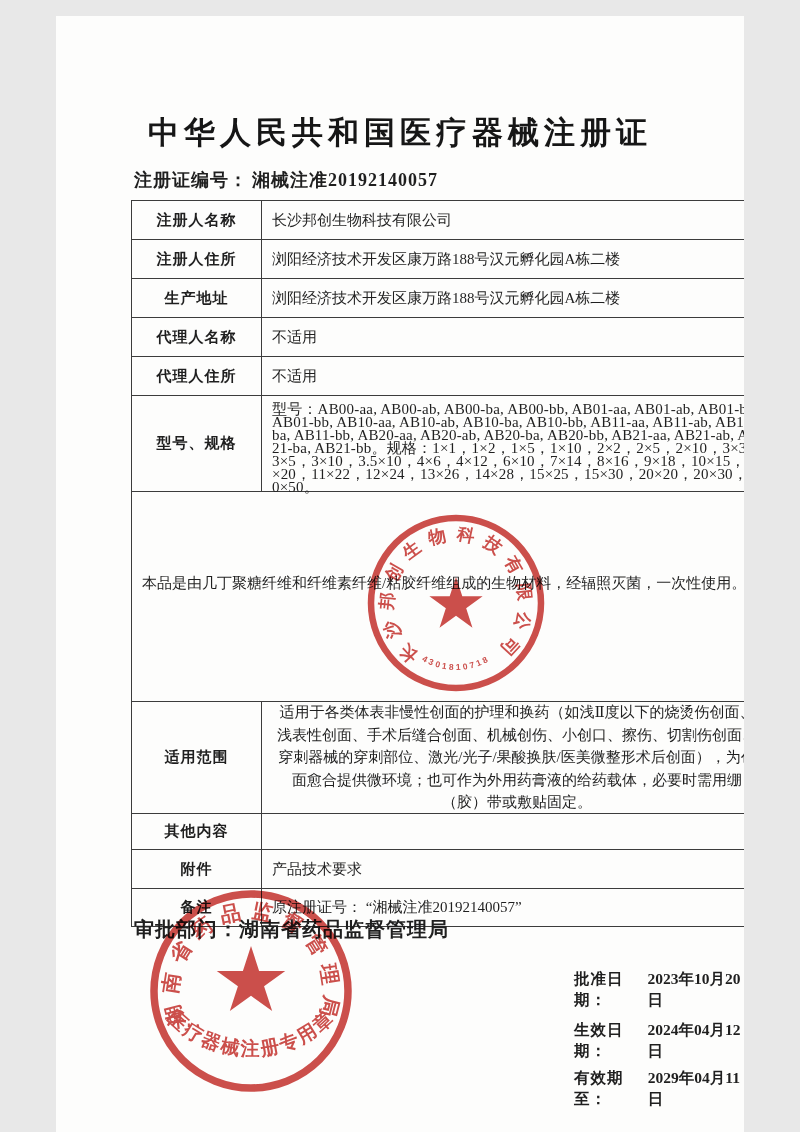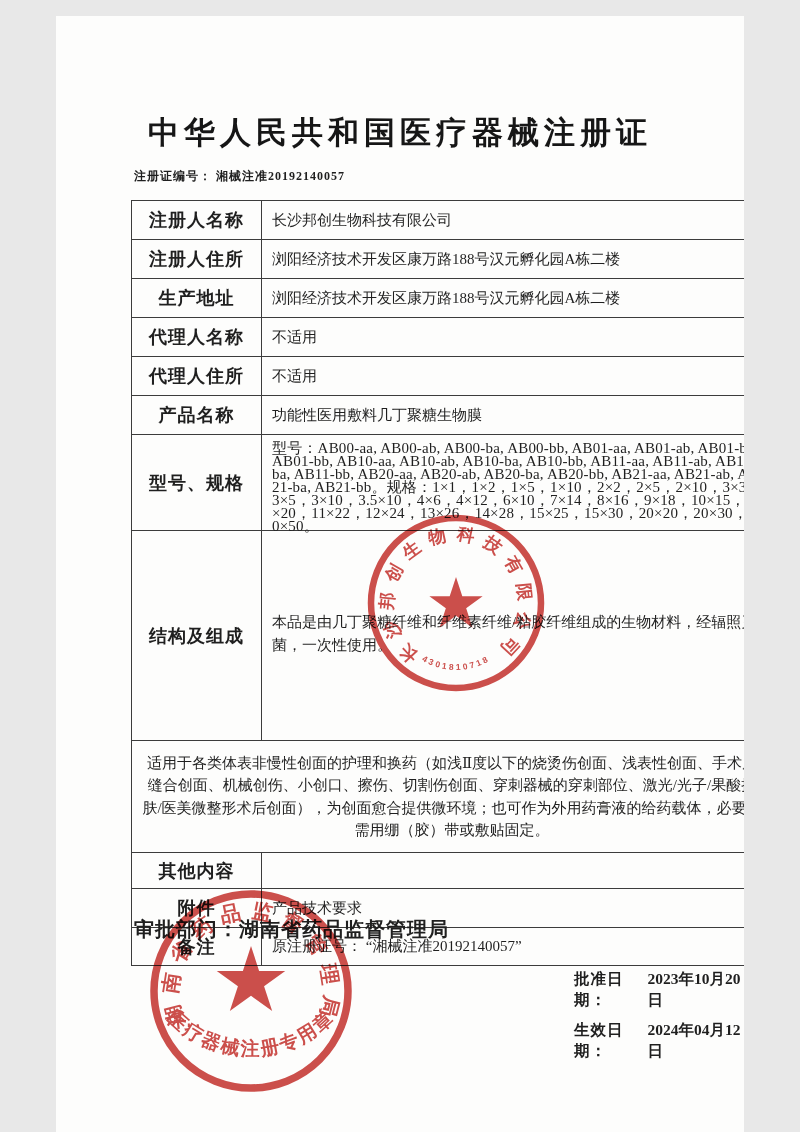--- a/index.html
+++ b/index.html
@@ -16,37 +16,37 @@
     overflow:hidden;
   }
   .doc-title{
     position:absolute;left:0;top:96px;width:100%;
     text-align:center;
     font-size:31px;font-weight:700;letter-spacing:5px;
     color:#161616;
   }
   .reg-line{
     position:absolute;left:78px;top:152px;
-    font-size:12px;font-weight:600;letter-spacing:1px;
+    font-size:18px;font-weight:600;letter-spacing:1px;
   }
   .reg-line .reg-no{margin-left:4px;font-weight:600;}
   .cert-table{
     position:absolute;left:75px;top:184px;width:642px;
     border:1px solid #3c3c3c;
     box-sizing:border-box;
     background:transparent;
   }
   .row{display:flex;border-bottom:1px solid #3c3c3c;box-sizing:border-box;}
   .row:last-child{border-bottom:none;}
   .cell{box-sizing:border-box;}
   .cell.label{
     width:130px;flex:0 0 130px;
     border-right:1px solid #3c3c3c;
     display:flex;align-items:center;justify-content:center;
-    font-size:18px;font-weight:600;letter-spacing:1px;
+    font-size:15px;font-weight:600;letter-spacing:1px;
     text-align:center;
   }
   .cell.value{
     flex:1;display:flex;align-items:center;
     padding:4px 10px;
     font-size:15px;font-weight:500;
     line-height:21px;
   }
   .h39{height:39px;}
   .h96{height:96px;}
@@ -104,33 +104,29 @@
       <div class="cell value">浏阳经济技术开发区康万路188号汉元孵化园A栋二楼</div>
     </div>
     <div class="row h39">
       <div class="cell label">代理人名称</div>
       <div class="cell value">不适用</div>
     </div>
     <div class="row h39">
       <div class="cell label">代理人住所</div>
       <div class="cell value">不适用</div>
     </div>
-    <div class="row h39">
-      <div class="cell label">产品名称</div>
-      <div class="cell value">功能性医用敷料几丁聚糖生物膜</div>
-    </div>
     <div class="row h96">
       <div class="cell label">型号、规格</div>
       <div class="cell value top spec">型号：AB00-aa, AB00-ab, AB00-ba, AB00-bb, AB01-aa, AB01-ab, AB01-ba, AB01-bb, AB10-aa, AB10-ab, AB10-ba, AB10-bb, AB11-aa, AB11-ab, AB11-ba, AB11-bb, AB20-aa, AB20-ab, AB20-ba, AB20-bb, AB21-aa, AB21-ab, AB21-ba, AB21-bb。规格：1×1，1×2，1×5，1×10，2×2，2×5，2×10，3×3，3×5，3×10，3.5×10，4×6，4×12，6×10，7×14，8×16，9×18，10×15，10×20，11×22，12×24，13×26，14×28，15×25，15×30，20×20，20×30，40×50。</div>
     </div>
     <div class="row h210">
-      <div class="cell label">结构及组成</div>
       <div class="cell value struct">本品是由几丁聚糖纤维和纤维素纤维/粘胶纤维组成的生物材料，经辐照灭菌，一次性使用。</div>
     </div>
     <div class="row h112">
+      <div class="cell label">适用范围</div>
       <div class="cell value scope">适用于各类体表非慢性创面的护理和换药（如浅Ⅱ度以下的烧烫伤创面、浅表性创面、手术后缝合创面、机械创伤、小创口、擦伤、切割伤创面、穿刺器械的穿刺部位、激光/光子/果酸换肤/医美微整形术后创面），为创面愈合提供微环境；也可作为外用药膏液的给药载体，必要时需用绷（胶）带或敷贴固定。</div>
     </div>
     <div class="row h36">
       <div class="cell label">其他内容</div>
       <div class="cell value"></div>
     </div>
     <div class="row h39">
       <div class="cell label">附件</div>
       <div class="cell value">产品技术要求</div>
     </div>
@@ -145,20 +141,24 @@
   </div>
 
   <div class="footer-dates">
     <div class="date-row">
       <span class="dlabel">批准日期：</span>
         <span>2023年10月20日</span>
     </div>
     <div class="date-row">
       <span class="dlabel">生效日期：</span>
         <span>2024年04月12日</span>
+    </div>
+    <div class="date-row">
+      <span class="dlabel">有效期至：</span>
+        <span>2029年04月11日</span>
     </div>
   </div>
 
   <svg class="seal seal-company" width="200" height="200" viewBox="0 0 200 200">
     <circle cx="100" cy="100" r="85" fill="none" stroke-width="6.5" stroke="#c5302c"></circle>
     <polygon points="0,-1 0.225,-0.309 0.951,-0.309 0.363,0.118 0.588,0.809 0,0.382 -0.588,0.809 -0.363,0.118 -0.951,-0.309 -0.225,-0.309" transform="translate(100,102) scale(28)" fill="#c5302c"></polygon>
     <defs>
       <path id="companyRingPath" d="M 63.8 151.6 A 63 63 0 1 1 136.2 151.6" fill="none"></path>
       <path id="companyCodePath" d="M 66.5 158 A 67 67 0 0 0 133.5 158" fill="none"></path>
     </defs>

